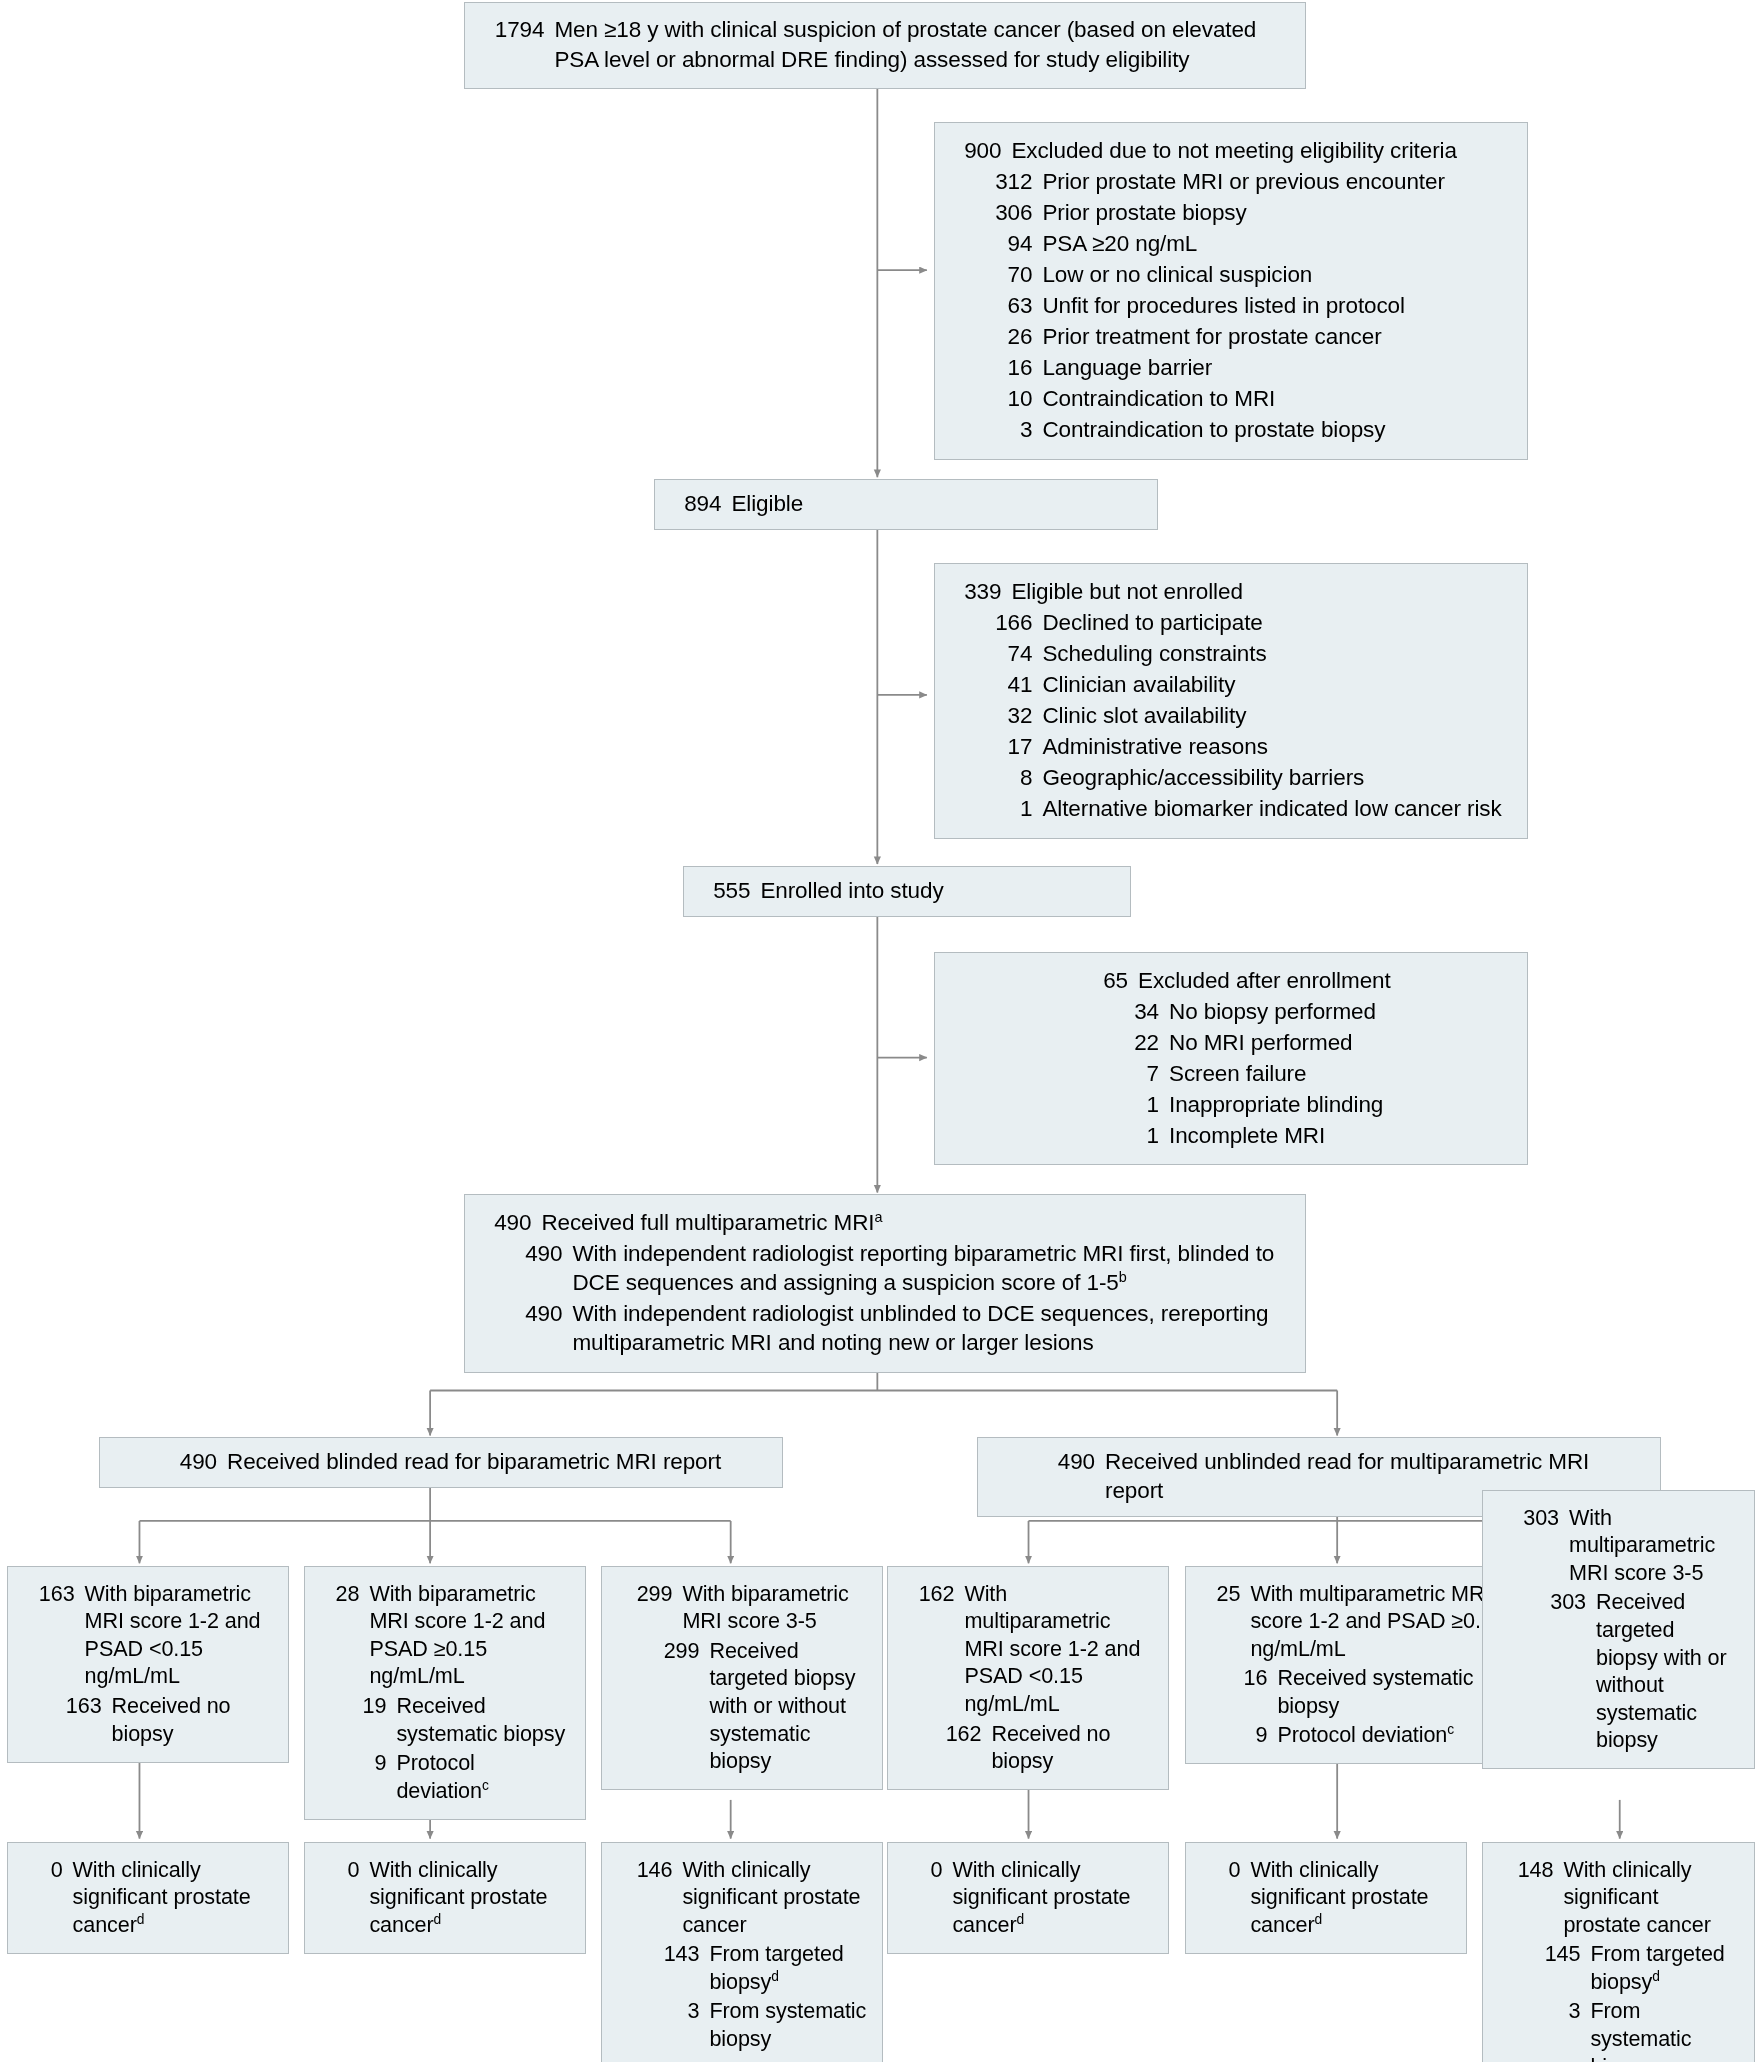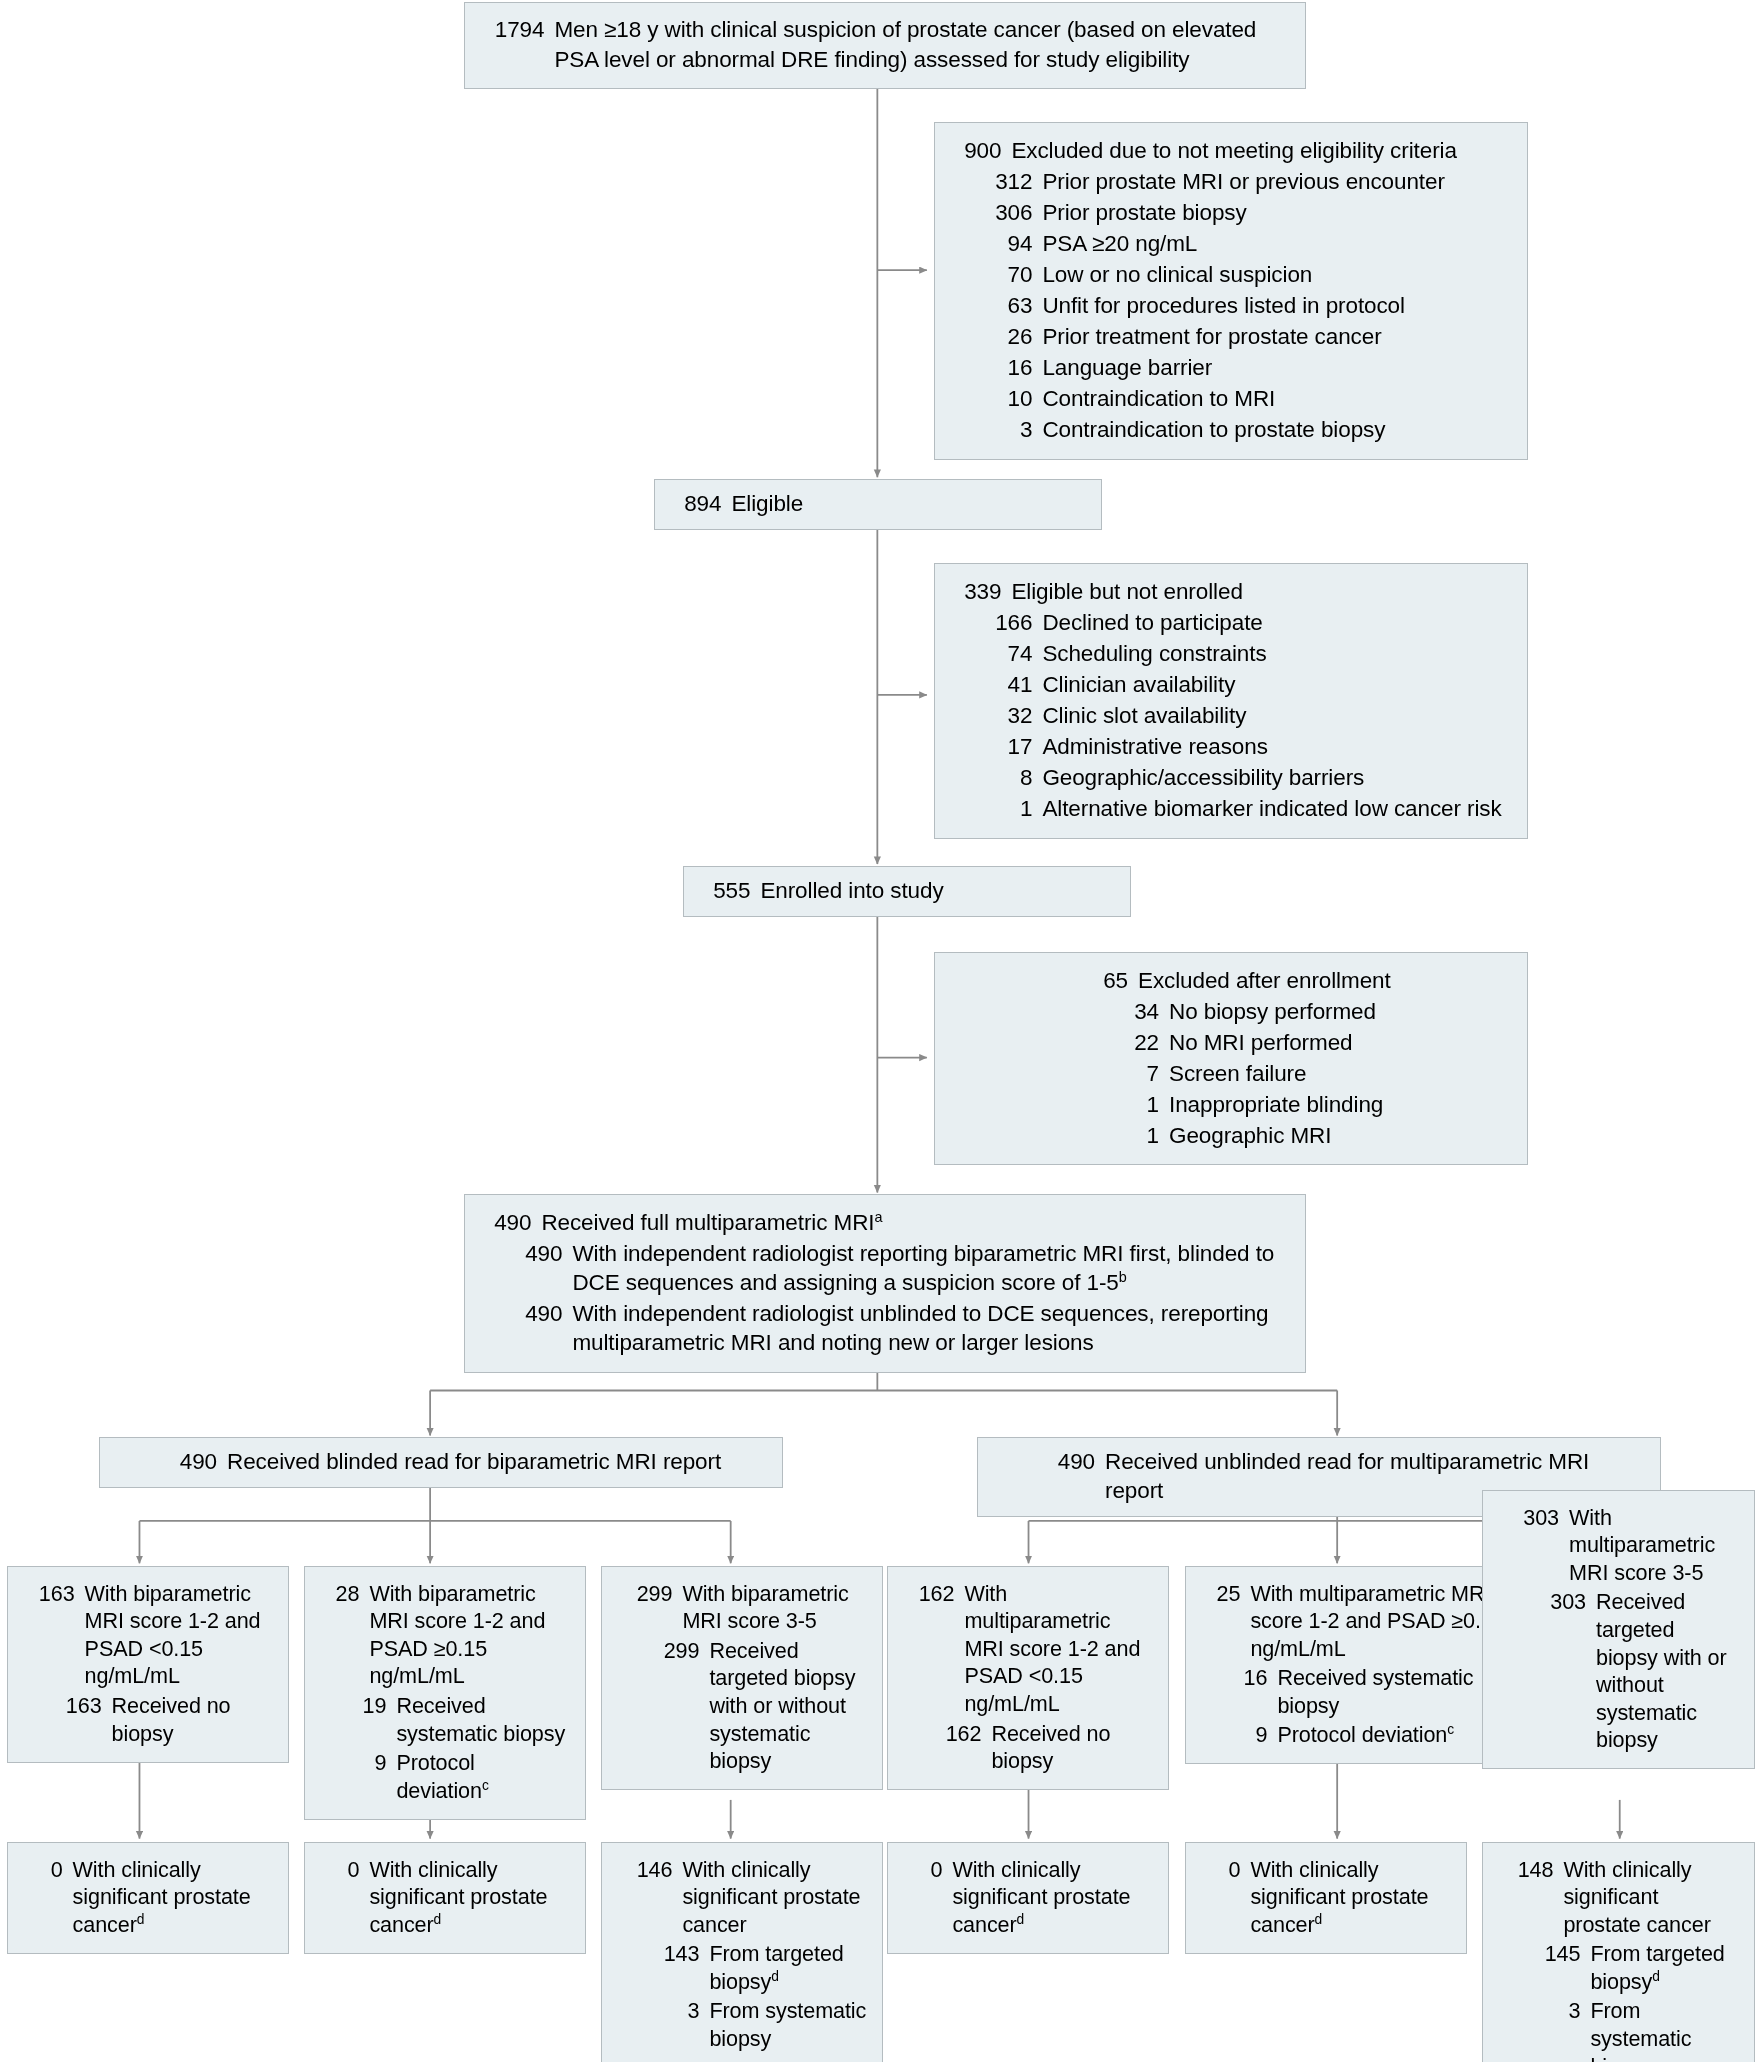--- a/index.html
+++ b/index.html
@@ -165,21 +165,21 @@
     <div class="line indent1">
       <span class="num">10</span>
       <span class="lbl">Contraindication to MRI</span>
     </div>
     <div class="line indent1">
       <span class="num">3</span>
       <span class="lbl">Contraindication to prostate biopsy</span>
     </div>
   </div>
 
-  <div class="box flat w3" style="left:654px; top:479px; width:448px;">
+  <div class="box flat w3" style="left:654px; top:479px; width:504px;">
     <div class="line">
       <span class="num">894</span>
       <span class="lbl">Eligible</span>
     </div>
   </div>
 
   <div class="box w3" style="left:934px; top:563px; width:594px;">
     <div class="line">
       <span class="num">339</span>
       <span class="lbl">Eligible but not enrolled</span>
@@ -237,21 +237,21 @@
     <div class="line indent1">
       <span class="num">7</span>
       <span class="lbl">Screen failure</span>
     </div>
     <div class="line indent1">
       <span class="num">1</span>
       <span class="lbl">Inappropriate blinding</span>
     </div>
     <div class="line indent1">
       <span class="num">1</span>
-      <span class="lbl">Geographic MRI</span>
+      <span class="lbl">Incomplete MRI</span>
     </div>
   </div>
 
   <div class="box w3" style="left:464px; top:1194px; width:842px;">
     <div class="line">
       <span class="num">490</span>
       <span class="lbl"><span>Received full multiparametric MRI</span><sup>a</sup></span>
     </div>
     <div class="line indent1">
       <span class="num">490</span>

